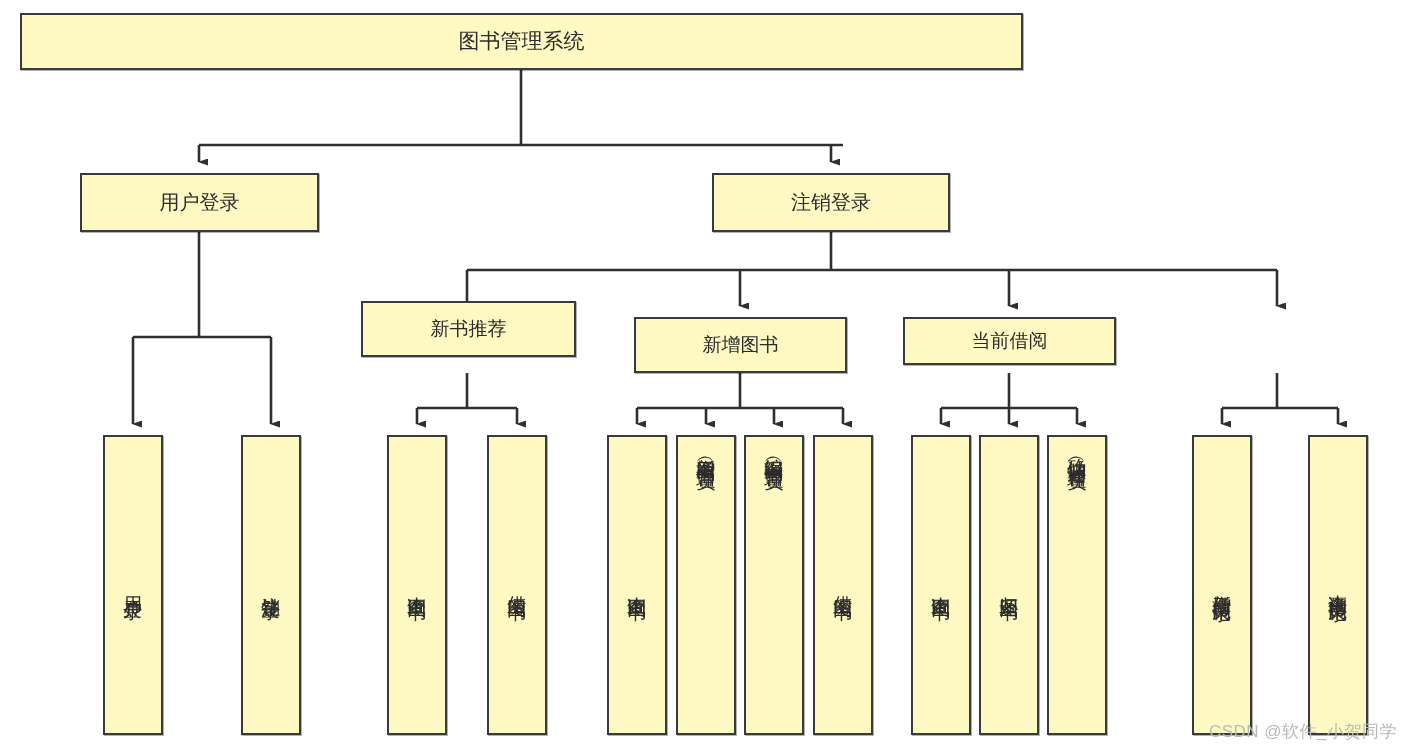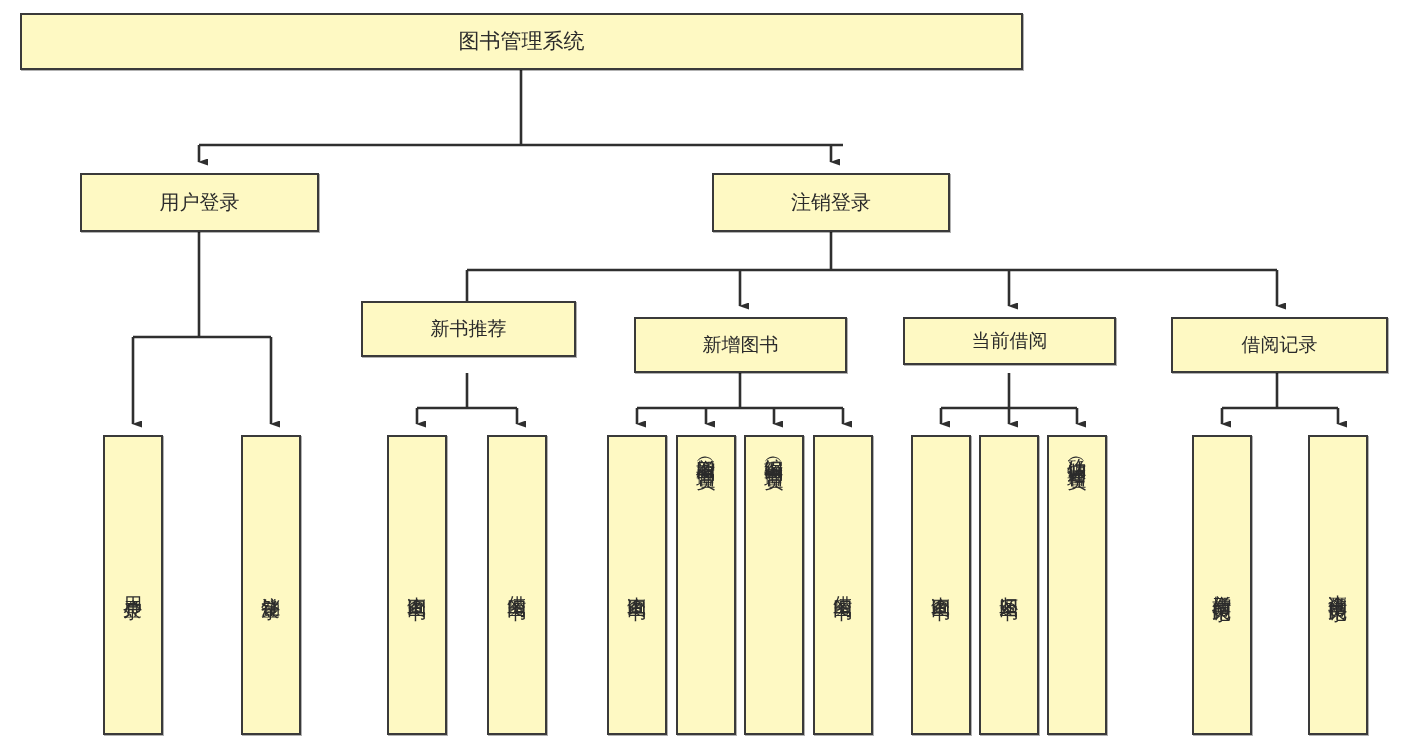--- a/index.html
+++ b/index.html
@@ -143,23 +143,20 @@
 
   <div class="node level2" style="left:361px; top:301px; width:215px; height:56px;">
     <span class="node-label">新书推荐</span>
   </div>
   <div class="node level2" style="left:634px; top:317px; width:213px; height:56px;">
     <span class="node-label">新增图书</span>
   </div>
   <div class="node level2" style="left:903px; top:317px; width:213px; height:48px;">
     <span class="node-label">当前借阅</span>
   </div>
-  <div class="node level2" style="left:1171px; top:317px; width:217px; height:56px;">
-    <span class="node-label">借阅记录</span>
-  </div>
 
   <div class="node leaf" style="left:103px; top:435px; width:60px; height:300px;">
     <span class="node-label">用户登录</span>
   </div>
   <div class="node leaf" style="left:241px; top:435px; width:60px; height:300px;">
     <span class="node-label">注销登录</span>
   </div>
 
   <div class="node leaf" style="left:387px; top:435px; width:60px; height:300px;">
     <span class="node-label">查询图书</span>
@@ -191,13 +188,14 @@
     <span class="node-label">确认归还（管理员）</span>
   </div>
 
   <div class="node leaf" style="left:1192px; top:435px; width:60px; height:300px;">
     <span class="node-label">新增借阅记录</span>
   </div>
   <div class="node leaf" style="left:1308px; top:435px; width:60px; height:300px;">
     <span class="node-label">查询借阅记录</span>
   </div>
 
+  <div id="watermark">CSDN @软件_小贺同学</div>
 </div>
 
 </body></html>

